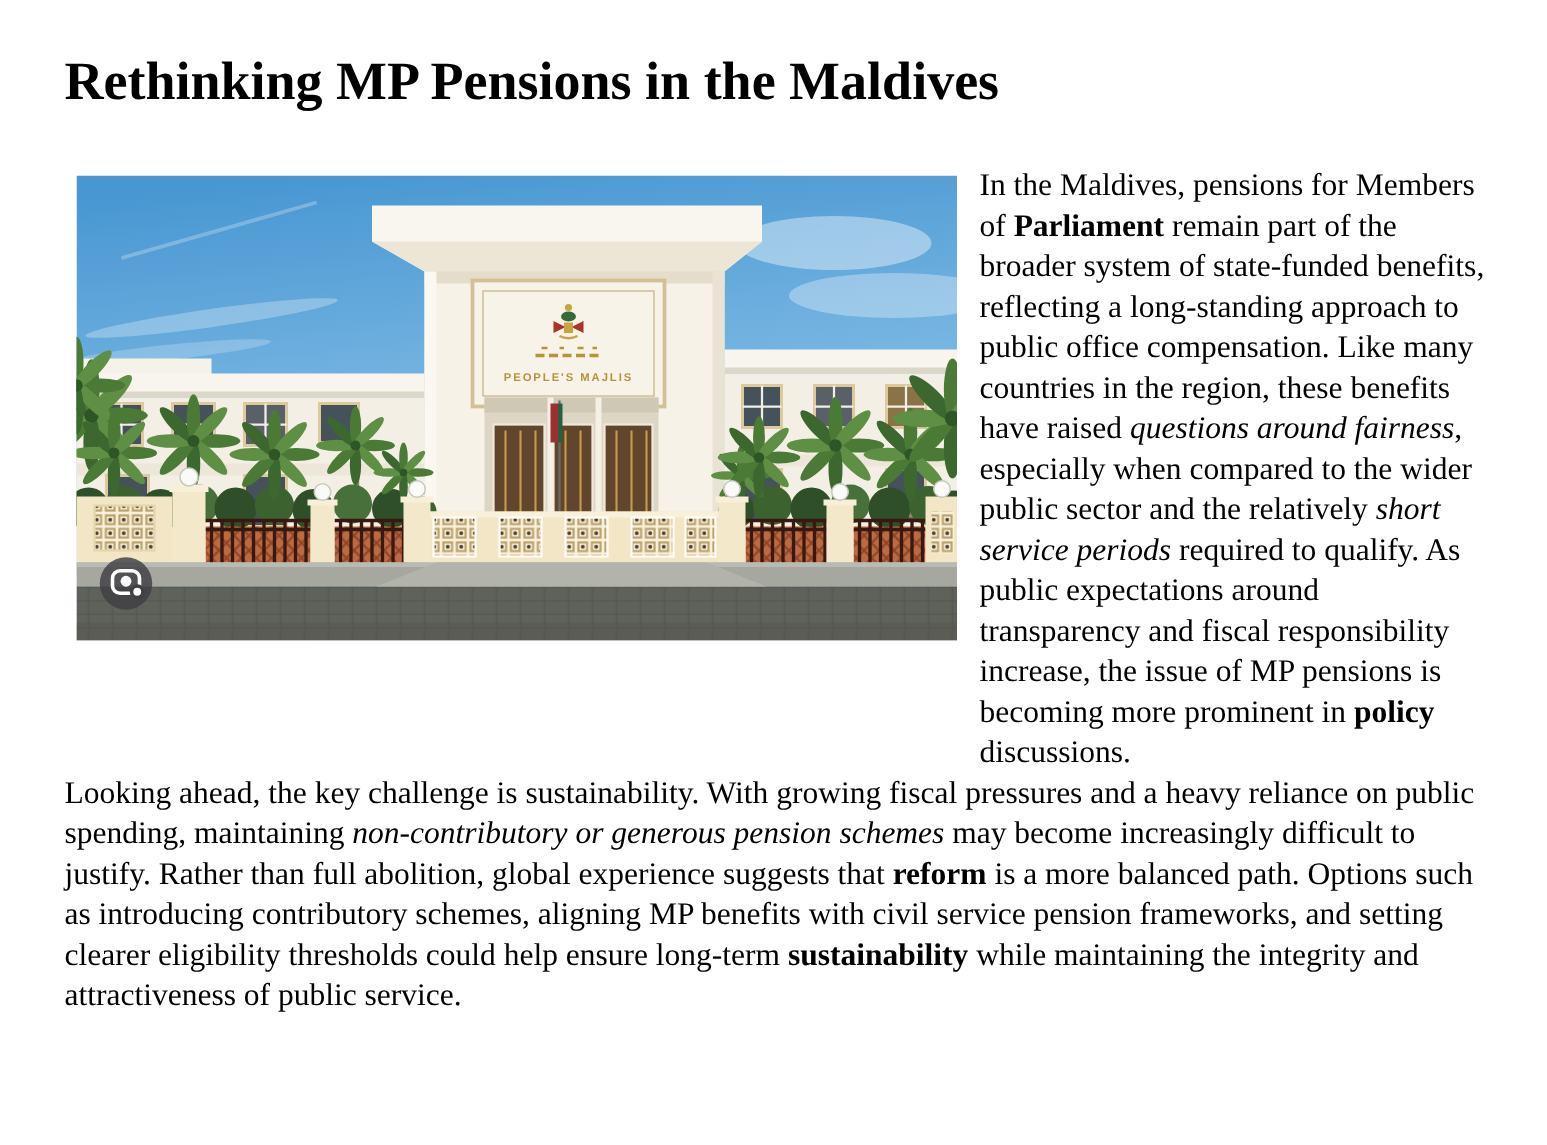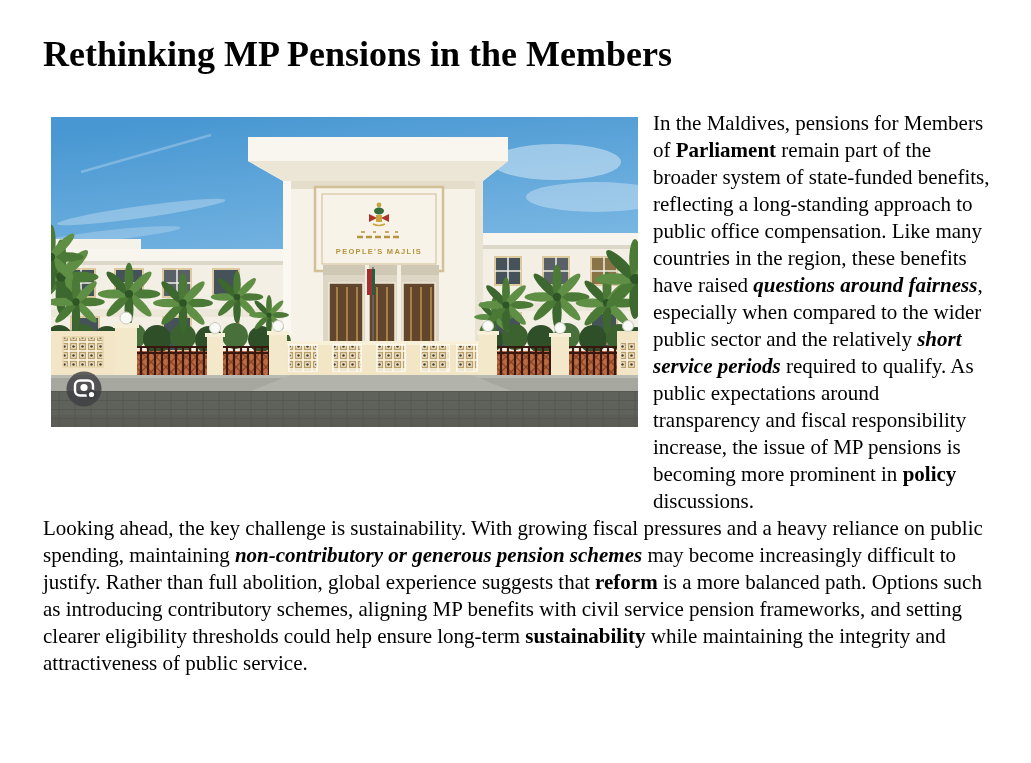--- a/index.html
+++ b/index.html
@@ -16,27 +16,27 @@
   .doc-body { font-size:21px; line-height:27px; margin-top:34px; }
   .doc-body p { margin:0; }
   .doc-body p + p { }
   figure.photo {
     float:left; width:587px; height:374px;
     margin:7px 15px 0 8px; padding:0;
   }
   figure.photo svg { display:block; width:587px; height:310px; }
   .seg-b { font-weight:bold; }
   .seg-i { }
-  .seg-bi { font-weight:bold; font-style:italic; }
+  .seg-bi { font-weight:normal; font-style:italic; }
 </style>
 </head>
 <body>
 
 <div class="page">
-  <h1 class="doc-title">Rethinking MP Pensions in the Members</h1>
+  <h1 class="doc-title">Rethinking MP Pensions in the Maldives</h1>
 
   <div class="doc-body">
 
     <figure class="photo">
       <svg viewBox="0 0 587 310" xmlns="http://www.w3.org/2000/svg">
         <defs>
           <linearGradient id="sky" x1="0.25" y1="0" x2="0.45" y2="1">
             <stop offset="0" stop-color="#4897d2"></stop>
             <stop offset="0.55" stop-color="#7db9e4"></stop>
             <stop offset="1" stop-color="#d7e9f6"></stop>

